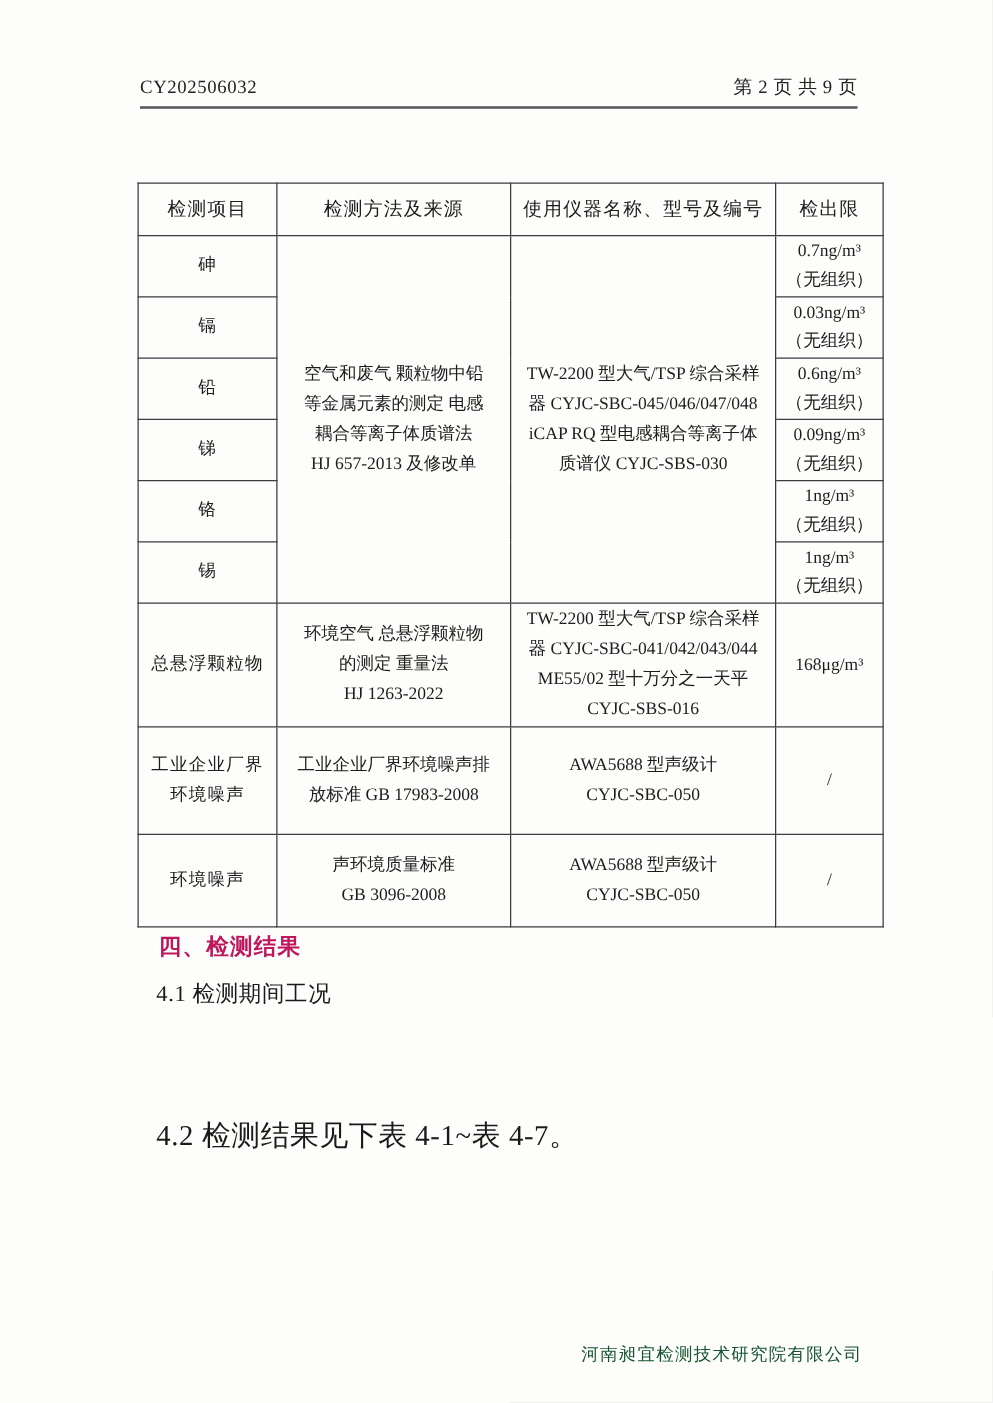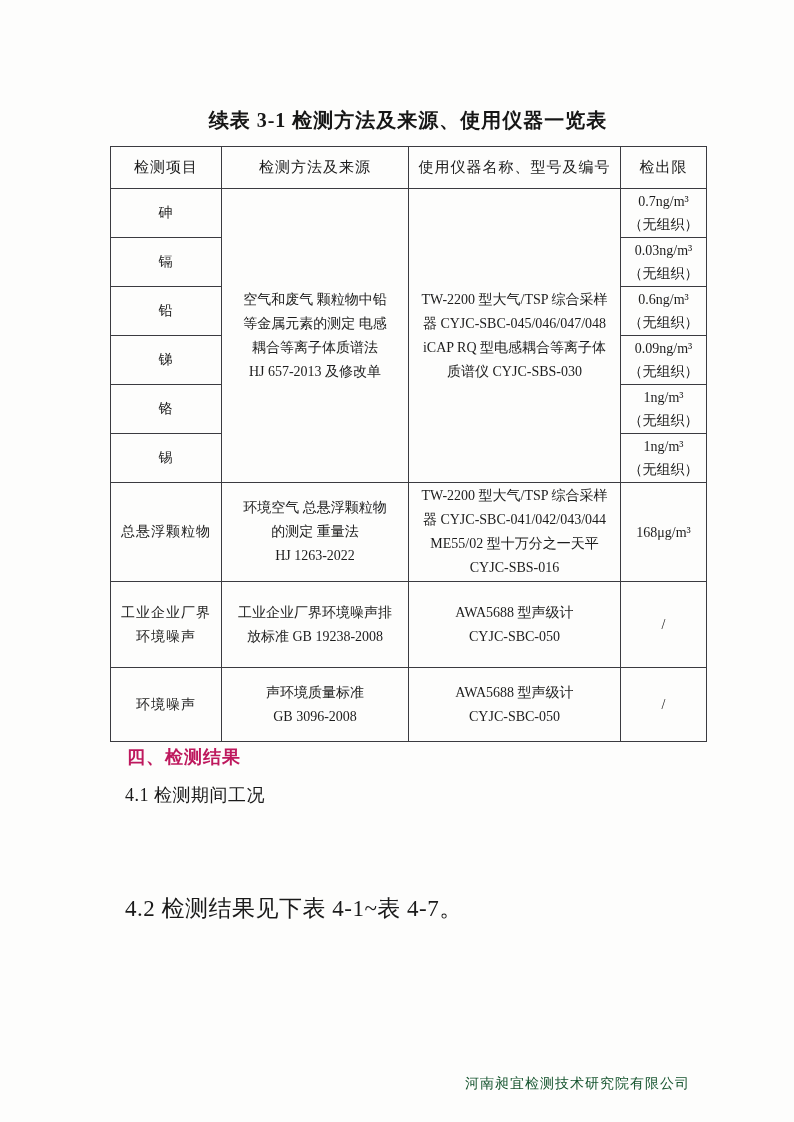--- a/index.html
+++ b/index.html
@@ -113,22 +113,25 @@
     letter-spacing: 1px;
     color: #14532d;
     margin-top: 27px;
   }
 </style>
 </head>
 <body>
 
 <div class="page">
 
-
-  <div class="tbl-title">续表 3-1 检测方法及来源、使用仪器一览表</div>
+  <div class="pg-header">
+    <span>CY202506032</span>
+    <span>第 2 页 共 9 页</span>
+  </div>
+
 
   <table class="main">
     <colgroup>
       <col style="width:111px">
       <col style="width:187px">
       <col style="width:212px">
       <col style="width:86px">
     </colgroup>
     <tbody>
       <tr class="rh">
@@ -183,21 +186,21 @@
         <td class="pre">TW-2200 型大气/TSP 综合采样
 器 CYJC-SBC-041/042/043/044
 ME55/02 型十万分之一天平
 CYJC-SBS-016</td>
         <td class="limit">168μg/m³</td>
       </tr>
       <tr class="rn1">
         <td class="item">工业企业厂界
 环境噪声</td>
         <td class="pre">工业企业厂界环境噪声排
-放标准 GB 19238-2008</td>
+放标准 GB 17983-2008</td>
         <td class="pre">AWA5688 型声级计
 CYJC-SBC-050</td>
         <td class="limit">/</td>
       </tr>
       <tr class="rn2">
         <td class="item">环境噪声</td>
         <td class="pre">声环境质量标准
 GB 3096-2008</td>
         <td class="pre">AWA5688 型声级计
 CYJC-SBC-050</td>

